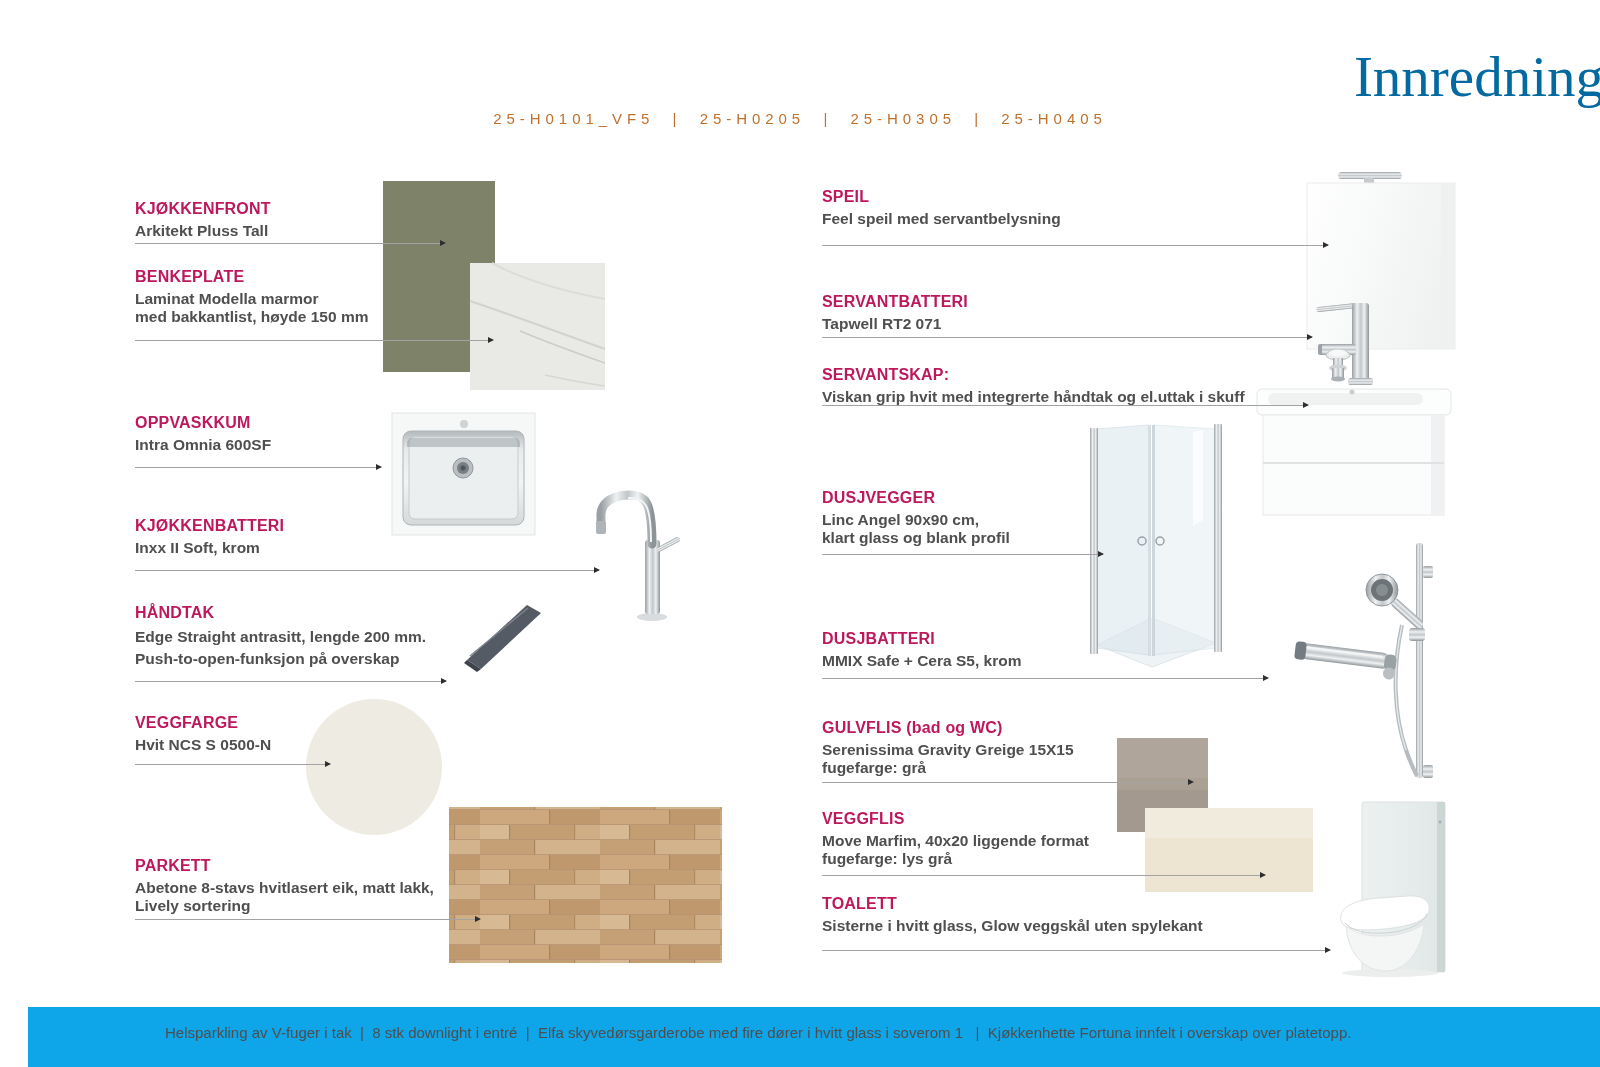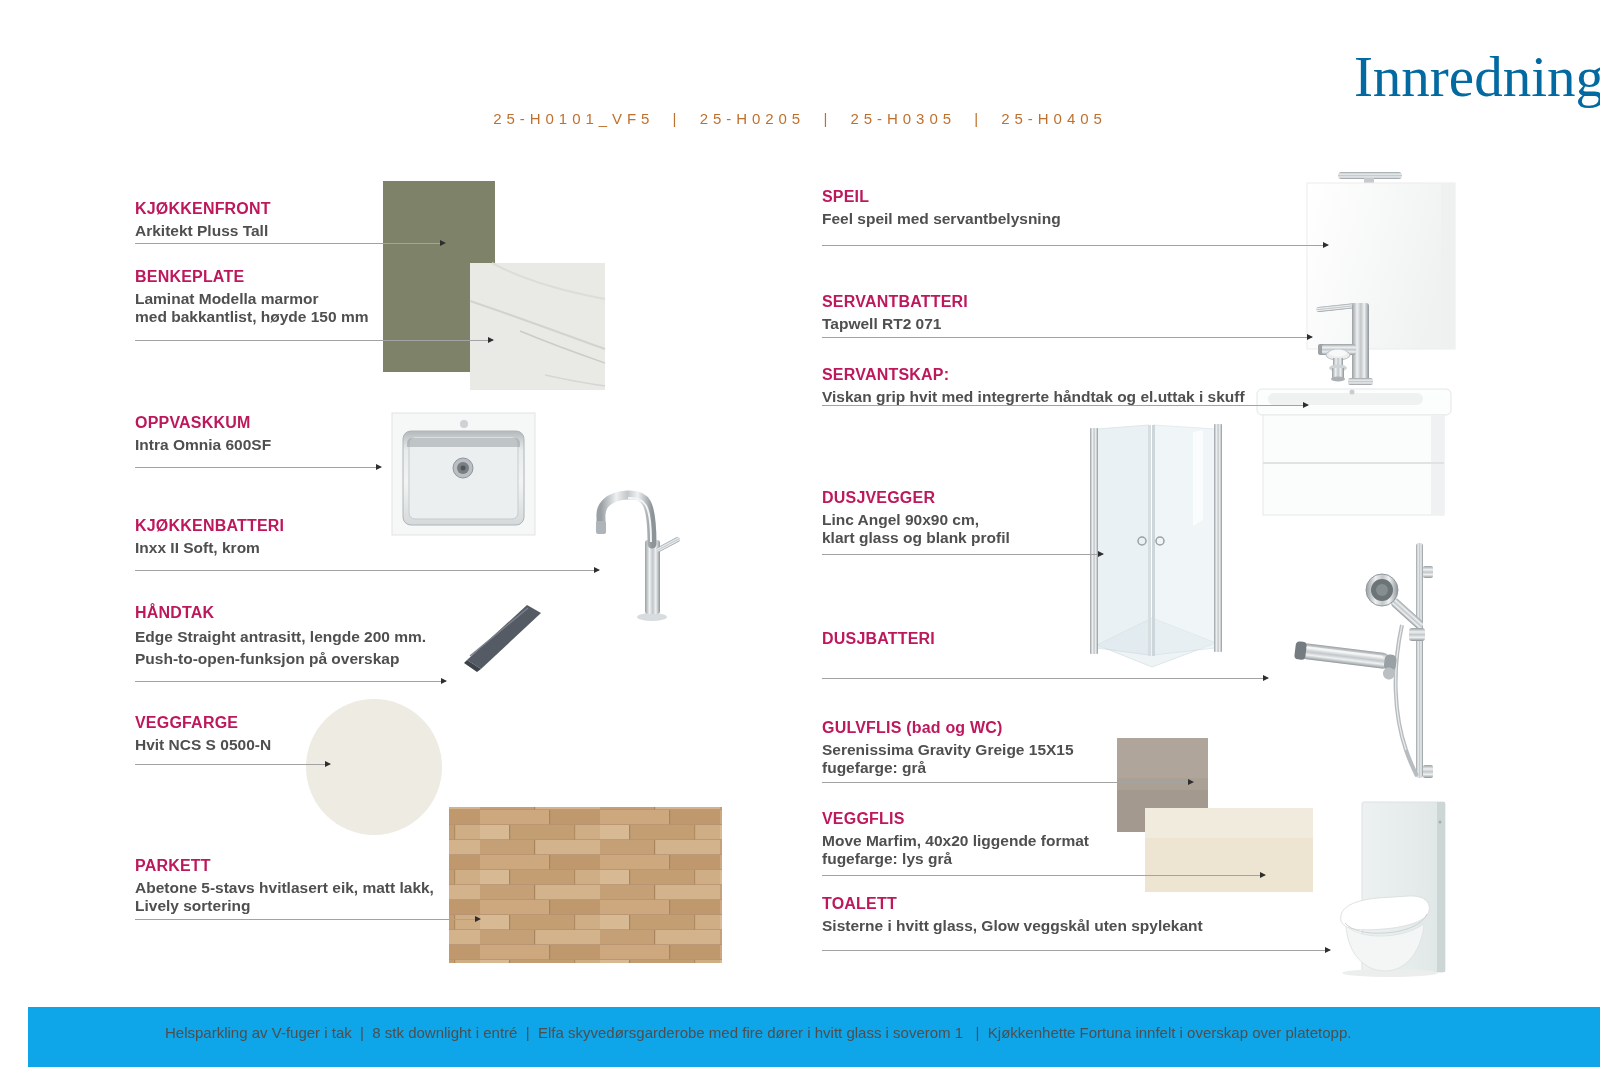--- a/index.html
+++ b/index.html
@@ -267,21 +267,21 @@
   <div class="leader" style="left:135px;top:681px;width:311px"></div>
 
   <div class="item" style="left:135px;top:714px">
     <h3>VEGGFARGE</h3>
     <p>Hvit NCS S 0500-N</p>
   </div>
   <div class="leader" style="left:135px;top:764px;width:195px"></div>
 
   <div class="item" style="left:135px;top:857px">
     <h3>PARKETT</h3>
-    <p>Abetone 5-stavs hvitlasert eik, matt lakk,</p>
+    <p>Abetone 8-stavs hvitlasert eik, matt lakk,</p>
     <p>Lively sortering</p>
   </div>
   <div class="leader" style="left:135px;top:919px;width:345px"></div>
 
   <div class="item" style="left:822px;top:188px">
     <h3>SPEIL</h3>
     <p>Feel speil med servantbelysning</p>
   </div>
   <div class="leader" style="left:822px;top:245px;width:506px"></div>
 
@@ -299,20 +299,21 @@
 
   <div class="item" style="left:822px;top:489px">
     <h3>DUSJVEGGER</h3>
     <p>Linc Angel 90x90 cm,</p>
     <p>klart glass og blank profil</p>
   </div>
   <div class="leader" style="left:822px;top:554px;width:281px"></div>
 
   <div class="item" style="left:822px;top:630px">
     <h3>DUSJBATTERI</h3>
+    <p>MMIX Safe + Cera S5, krom</p>
   </div>
   <div class="leader" style="left:822px;top:678px;width:446px"></div>
 
   <div class="item" style="left:822px;top:719px">
     <h3>GULVFLIS (bad og WC)</h3>
     <p>Serenissima Gravity Greige 15X15</p>
     <p>fugefarge: grå</p>
   </div>
   <div class="leader" style="left:822px;top:782px;width:371px"></div>
 

